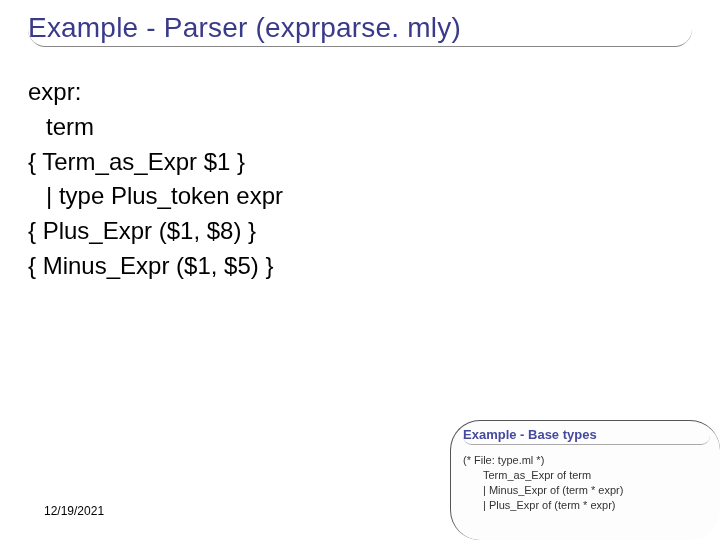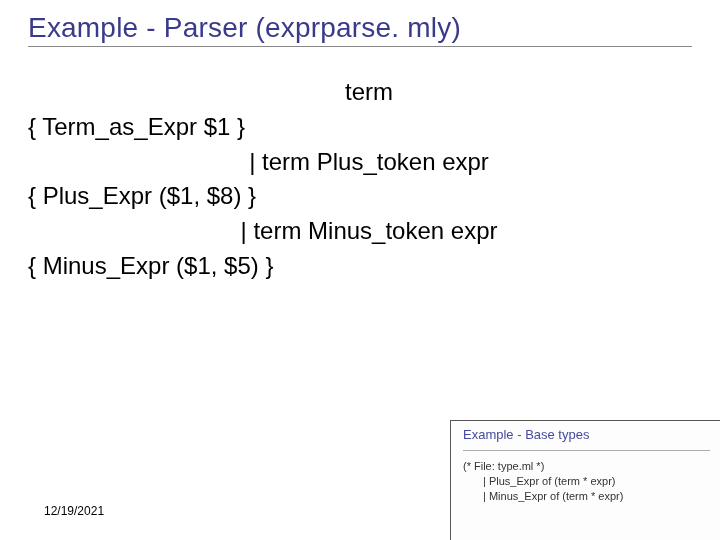--- a/index.html
+++ b/index.html
@@ -1,15 +1,15 @@
 <!DOCTYPE html>
 <html><head>
 <meta charset="utf-8">
 <style>
-  * { margin: 0; padding: 0; box-sizing: border-box; }
+  * { margin: 0; padding: 0; box-sizing: border-box; border-radius: 30px; }
   body {
     width: 720px;
     height: 540px;
     background: #fff;
     font-family: Verdana, Geneva, sans-serif;
     position: relative;
     overflow: hidden;
   }
   .slide {
     width: 100%;
@@ -26,21 +26,21 @@
     margin-bottom: 28px;
     letter-spacing: 0.2px;
   }
   .body {
     color: #000;
     font-size: 24px;
     line-height: 1.45;
     font-weight: 400;
   }
   .rule-head { margin-left: 0; }
-  .prod      { margin-left: 18px; text-align: center; }
+  .prod      { margin-left: 18px; }
   .action    { }
   .date {
     position: absolute;
     left: 44px;
     bottom: 22px;
     font-size: 12px;
     color: #000;
   }
   .thumb {
     position: absolute;
@@ -51,51 +51,52 @@
     background: #fdfdfd;
     border-top: 1px solid #555;
     border-left: 1px solid #555;
     padding: 6px 10px 4px 12px;
     font-family: Verdana, Geneva, sans-serif;
   }
   .thumb-title {
     color: #454a9e;
     font-size: 13px;
     border-bottom: 1px solid #aaa;
-    padding-bottom: 8px;
+    padding-bottom: 2px;
     margin-bottom: 8px;
-    font-weight: 400;
+    font-weight: 700;
   }
   .thumb-body {
     color: #333;
     font-size: 11px;
     line-height: 1.35;
   }
   .thumb-body .ind1 { margin-left: 20px; }
 </style>
 </head>
 <body>
 
 <div class="slide">
 
   <h1 class="title">Example - Parser (exprparse. mly)</h1>
 
   <div class="body">
+    <div class="rule-head">expr:</div>
     <div class="prod">term</div>
     <div class="action">{ Term_as_Expr $1 }</div>
-    <div class="prod">| term Plus_token expr</div>
+    <div class="prod">| type Plus_token expr</div>
     <div class="action">{ Plus_Expr ($1, $8) }</div>
-    <div class="prod">| term Minus_token expr</div>
     <div class="action">{ Minus_Expr ($1, $5) }</div>
   </div>
 
   <div class="date">12/19/2021</div>
 
   <div class="thumb">
     <div class="thumb-title">Example - Base types</div>
     <div class="thumb-body">
       <div>(* File: type.ml *)</div>
+      <div class="ind1">Term_as_Expr of term</div>
+      <div class="ind1">| Minus_Expr of (term * expr)</div>
       <div class="ind1">| Plus_Expr of (term * expr)</div>
-      <div class="ind1">| Minus_Expr of (term * expr)</div>
     </div>
   </div>
 
 </div>
 
 </body></html>

